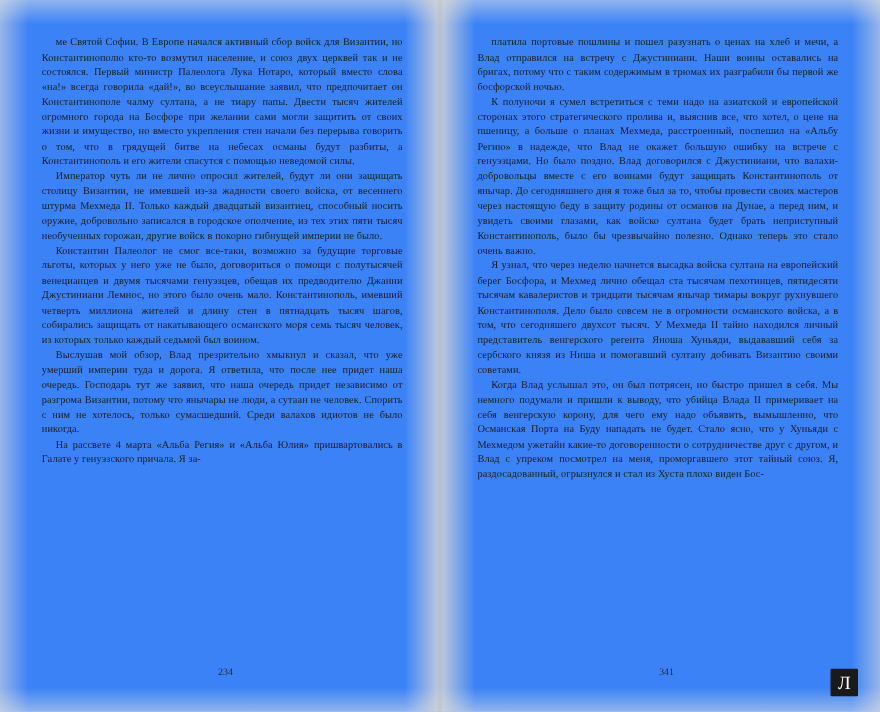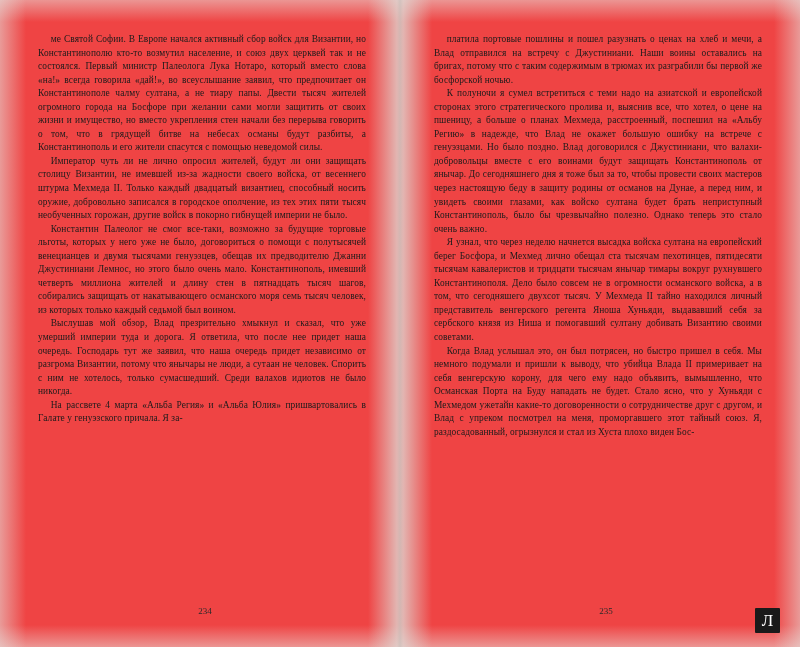--- a/index.html
+++ b/index.html
@@ -13,21 +13,21 @@
     font-family: "Liberation Serif", serif;
     overflow: hidden;
     position: relative;
   }
   #book {
     position: absolute;
     left: 0;
     top: 0;
     width: 800px;
     height: 647px;
-    background: #ef4444;
+    background: #3b82f6;
   }
   
   #book::before {
     content: "";
     position: absolute;
     left: 0; top: 0; right: 0; bottom: 0;
     background:
       linear-gradient(to right,
         rgba(228,226,222,0.55) 0px,
         rgba(255,255,255,0) 26px),
@@ -120,17 +120,17 @@
   <div class="page right">
     <div class="col">
       <p>платила портовые пошлины и пошел разузнать о ценах на хлеб и мечи, а Влад отправился на встречу с Джустиниани. Наши воины оставались на бригах, потому что с таким содержимым в трюмах их разграбили бы первой же босфорской ночью.</p>
       <p>К полуночи я сумел встретиться с теми надо на азиатской и европейской сторонах этого стратегического пролива и, выяснив все, что хотел, о цене на пшеницу, а больше о планах Мехмеда, расстроенный, поспешил на «Альбу Регию» в надежде, что Влад не окажет большую ошибку на встрече с генуэзцами. Но было поздно. Влад договорился с Джустиниани, что валахи-добровольцы вместе с его воинами будут защищать Константинополь от янычар. До сегодняшнего дня я тоже был за то, чтобы провести своих мастеров через настоящую беду в защиту родины от османов на Дунае, а перед ним, и увидеть своими глазами, как войско султана будет брать неприступный Константинополь, было бы чрезвычайно полезно. Однако теперь это стало очень важно.</p>
       <p>Я узнал, что через неделю начнется высадка войска султана на европейский берег Босфора, и Мехмед лично обещал ста тысячам пехотинцев, пятидесяти тысячам кавалеристов и тридцати тысячам янычар тимары вокруг рухнувшего Константинополя. Дело было совсем не в огромности османского войска, а в том, что сегодняшего двухсот тысяч. У Мехмеда II тайно находился личный представитель венгерского регента Яноша Хуньяди, выдававший себя за сербского князя из Ниша и помогавший султану добивать Византию своими советами.</p>
       <p>Когда Влад услышал это, он был потрясен, но быстро пришел в себя. Мы немного подумали и пришли к выводу, что убийца Влада II примеривает на себя венгерскую корону, для чего ему надо объявить, вымышленно, что Османская Порта на Буду нападать не будет. Стало ясно, что у Хуньяди с Мехмедом ужетайн какие-то договоренности о сотрудничестве друг с другом, и Влад с упреком посмотрел на меня, проморгавшего этот тайный союз. Я, раздосадованный, огрызнулся и стал из Хуста плохо виден Бос-</p>
     </div>
   </div>
 
   <div class="folio left-folio">234</div>
-  <div class="folio right-folio">235</div>
+  <div class="folio right-folio">341</div>
 
   <div id="logo">Л</div>
 
 </div>
 
 </body></html>

